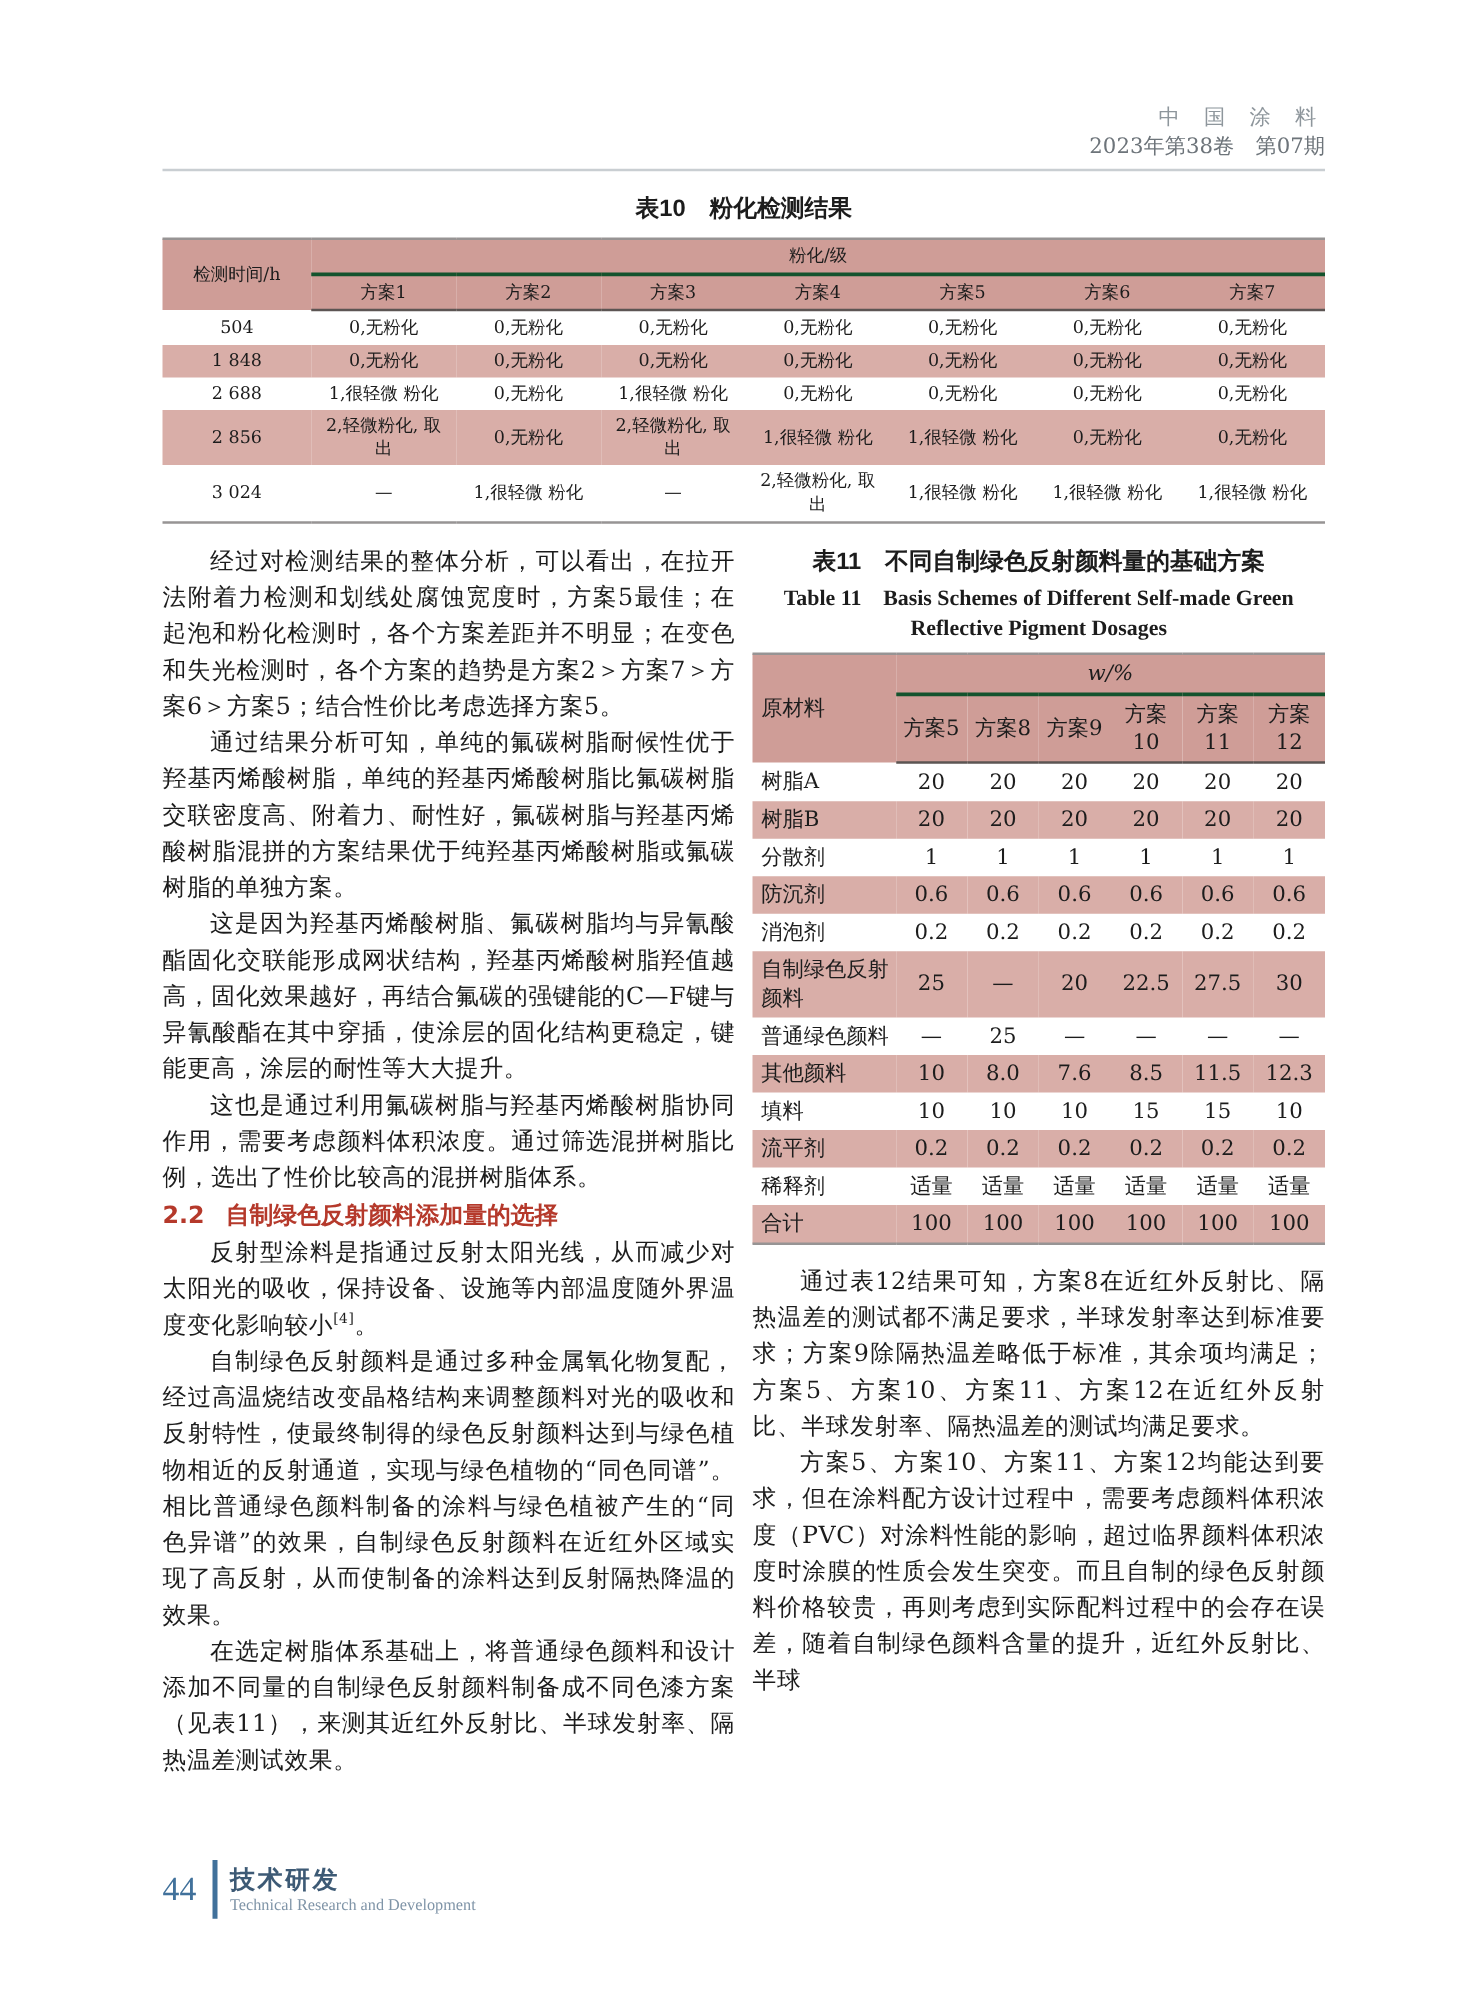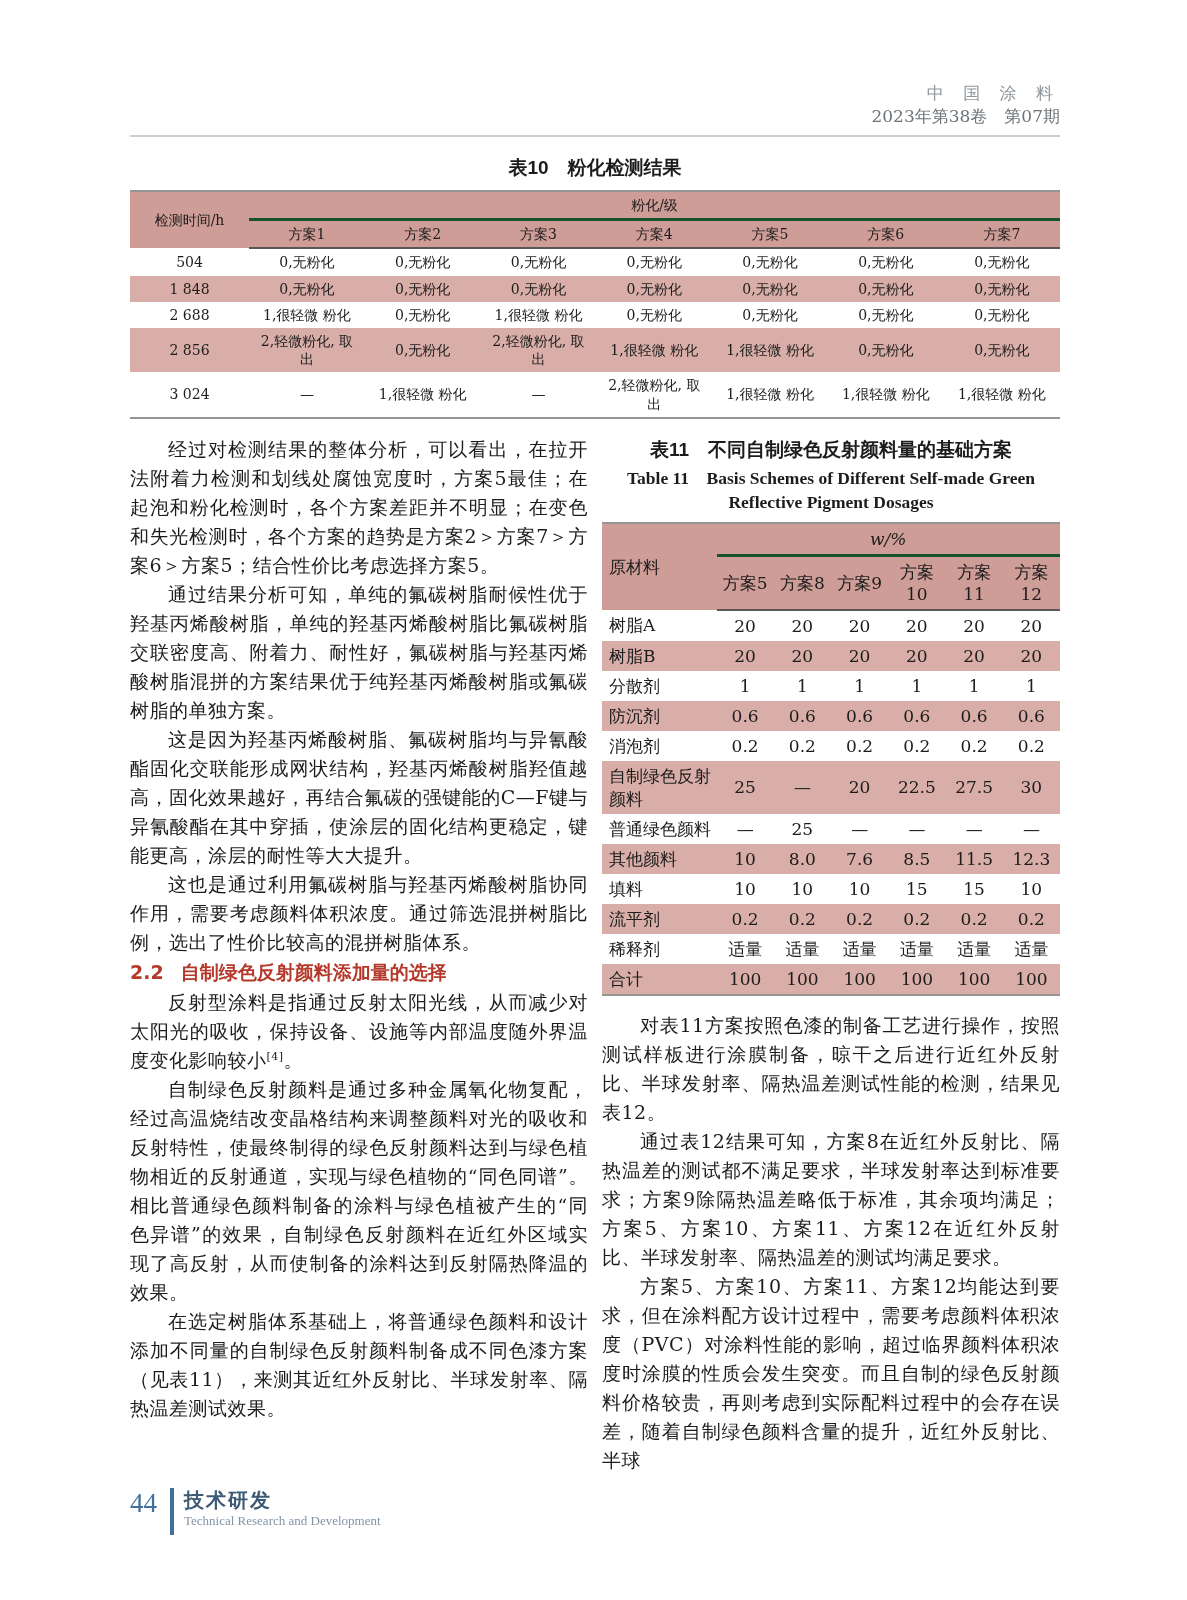--- a/index.html
+++ b/index.html
@@ -38,21 +38,21 @@
   .para{margin:0;font-size:19px;line-height:29px;letter-spacing:0.5px;
         text-align:justify;text-indent:2em;}
   .para sup{font-size:11px;line-height:0;}
   .sec-heading{font-family:"DejaVu Sans","Liberation Sans",sans-serif;font-weight:bold;
         color:#b5392b;font-size:19px;line-height:31px;}
   .sec-heading .sec-num{margin-right:17px;}
   .t11-caption .cap-zh{margin-top:2px;}
   .right-paras{margin-top:15px;}
 
   
-  .page-footer{position:absolute;left:130px;top:1488px;display:flex;}
+  .page-footer{position:absolute;left:130px;top:1488px;display:flex;align-items:center;}
   .page-num{font-size:27px;color:#41719b;font-family:"Liberation Serif","DejaVu Serif",serif;margin-right:13px;}
   .footer-bar{width:4px;height:47px;background:#41719b;margin-right:10px;}
   .footer-zh{font-size:20px;font-weight:bold;color:#3d5a75;line-height:24px;
              font-family:"DejaVu Sans","Liberation Sans",sans-serif;letter-spacing:2px;}
   .footer-en{font-size:13px;color:#8095a8;line-height:17px;font-family:"Liberation Serif","DejaVu Serif",serif;}
 </style>
 </head>
 <body>
 
 <div class="page">
@@ -295,21 +295,20 @@
                 <td>100</td>
                 <td>100</td>
                 <td>100</td>
                 <td>100</td>
                 <td>100</td>
               </tr>
             </tbody>
         </table>
 
         <div class="right-paras">
-            <p class="para">对表11方案按照色漆的制备工艺进行操作，按照测试样板进行涂膜制备，晾干之后进行近红外反射比、半球发射率、隔热温差测试性能的检测，结果见表12。</p>
             <p class="para">通过表12结果可知，方案8在近红外反射比、隔热温差的测试都不满足要求，半球发射率达到标准要求；方案9除隔热温差略低于标准，其余项均满足；方案5、方案10、方案11、方案12在近红外反射比、半球发射率、隔热温差的测试均满足要求。</p>
             <p class="para">方案5、方案10、方案11、方案12均能达到要求，但在涂料配方设计过程中，需要考虑颜料体积浓度（PVC）对涂料性能的影响，超过临界颜料体积浓度时涂膜的性质会发生突变。而且自制的绿色反射颜料价格较贵，再则考虑到实际配料过程中的会存在误差，随着自制绿色颜料含量的提升，近红外反射比、半球</p>
           </div>
       </div>
     </div>
   </div>
 
   <div class="page-footer">
     <span class="page-num">44</span>
     <span class="footer-bar"></span>

